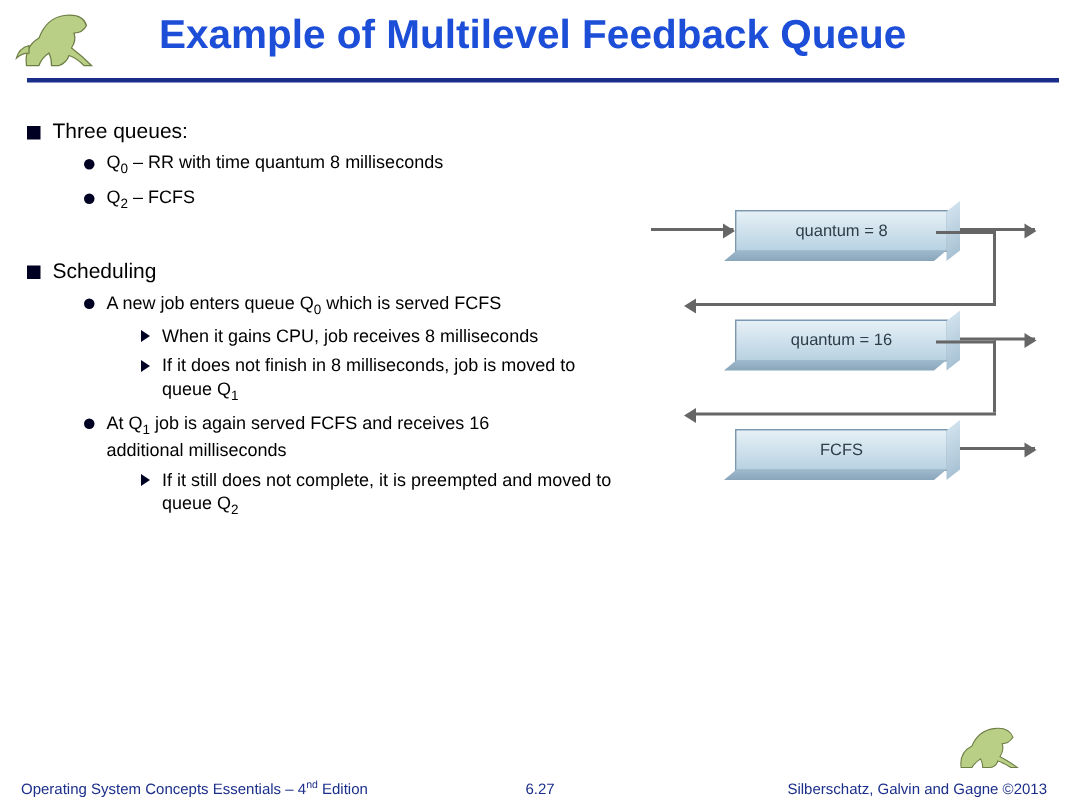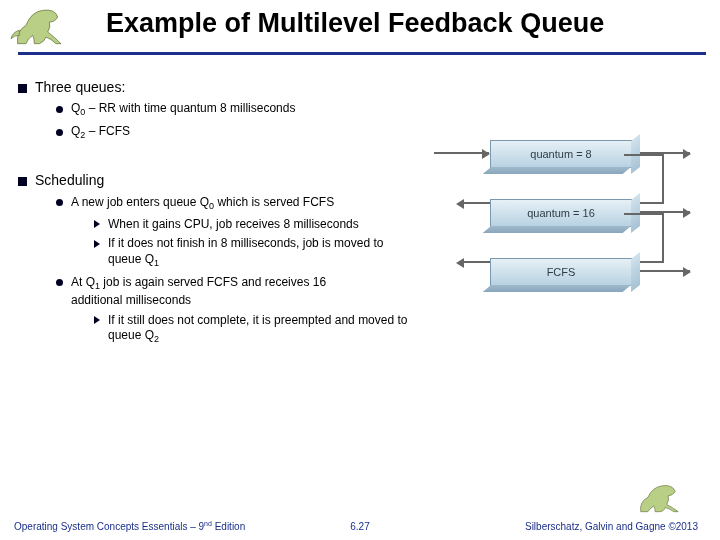--- a/index.html
+++ b/index.html
@@ -1,31 +1,31 @@
 <!DOCTYPE html>
 <html><head>
 <meta charset="utf-8">
 <style>
   html,body{margin:0;padding:0;width:720px;height:540px;font-family:Arial,Helvetica,sans-serif;background:#fff;color:#000;}
   .slide{position:relative;width:720px;height:540px;overflow:hidden;}
   .title-bar{position:relative;height:60px;}
-  .title{position:absolute;left:106px;top:8px;font-size:27px;font-weight:bold;color:#000000;white-space:nowrap;}
+  .title{position:absolute;left:106px;top:8px;font-size:27px;font-weight:bold;color:#1d4ed8;white-space:nowrap;}
   .title-rule{position:absolute;left:18px;right:14px;top:52px;height:3px;background:#1b2f8a;}
   .logo-tl{position:absolute;left:8px;top:2px;width:86px;height:50px;}
   .content{position:absolute;left:18px;top:72px;width:400px;font-size:12.5px;line-height:1.3;color:#000;}
   .lvl1{margin:6px 0 4px 0;font-weight:normal;font-size:14px;}
   .lvl1 .sq{display:inline-block;width:9px;height:9px;background:#000023;margin-right:8px;vertical-align:middle;}
   .lvl2{margin:5px 0 3px 38px;font-size:12px;}
   .lvl2 .dot{display:inline-block;width:7px;height:7px;border-radius:50%;background:#000023;margin-right:8px;vertical-align:middle;}
   .lvl3{margin:4px 0 3px 76px;font-size:12px;}
   .lvl3 .tri{display:inline-block;width:0;height:0;border-top:4px solid transparent;border-bottom:4px solid transparent;border-left:6px solid #000023;margin-right:8px;vertical-align:middle;}
   .lvl2>div,.lvl3>div{display:inline-block;vertical-align:top;width:300px;}
   .sub{font-size:9px;vertical-align:sub;}
   .diagram{position:absolute;left:434px;top:140px;width:270px;font-size:11px;}
-  .qrow{position:relative;height:59px;}
+  .qrow{position:relative;height:73px;}
   .arrow-in{position:absolute;left:0;top:12px;width:55px;height:0;border-top:2px solid #666;}
   .arrow-in:after{content:"";position:absolute;right:-1px;top:-5px;border-top:5px solid transparent;border-bottom:5px solid transparent;border-left:8px solid #666;}
   .qbox{position:absolute;left:56px;top:0;width:140px;height:26px;border:1px solid #7a98b0;background:linear-gradient(#e6f0f6,#b8d2e2);text-align:center;line-height:26px;font-size:11px;color:#2e3d48;}
   .qbox:after{content:"";position:absolute;left:0;right:0;bottom:-7px;height:7px;background:linear-gradient(#9fb9cc,#8aa6bb);transform:skewX(-50deg);transform-origin:top left;}
   .qbox:before{content:"";position:absolute;top:0;bottom:-7px;right:-9px;width:9px;background:linear-gradient(#cfe1ec,#a8c2d4);transform:skewY(-38deg);transform-origin:top left;}
   .arrow-out{position:absolute;left:206px;top:12px;width:50px;height:0;border-top:2px solid #666;}
   .arrow-out:after{content:"";position:absolute;right:-1px;top:-5px;border-top:5px solid transparent;border-bottom:5px solid transparent;border-left:8px solid #666;}
   .arrow-down{position:absolute;left:228px;top:14px;width:0;height:48px;border-left:2px solid #666;}
   .arrow-down:before{content:"";position:absolute;left:-40px;top:0;width:40px;border-top:2px solid #666;}
   .arrow-down .drop{position:absolute;left:-200px;top:48px;width:200px;border-top:2px solid #666;}
@@ -93,17 +93,17 @@
     <div class="qrow">
       <div class="qbox" style="left:56px">FCFS</div>
       <div class="arrow-out"></div>
     </div>
   </div>
 
   <svg class="logo-br" viewBox="0 0 100 50">
     <path class="dino" d="M8 44 Q6 30 18 24 Q24 10 38 8 Q52 6 56 16 Q52 22 46 22 Q48 28 44 34 Q52 38 60 44 L54 44 Q48 40 42 38 Q40 44 34 44 L28 44 Q28 40 26 36 Q20 40 18 44 Z"></path>
   </svg>
 
-  <div class="footer-left"><span>Operating System Concepts Essentials – 9</span><span class="sup">nd</span><span> Edition</span></div>
+  <div class="footer-left"><span>Operating System Concepts Essentials – 4</span><span class="sup">nd</span><span> Edition</span></div>
   <div class="footer-center">6.27</div>
   <div class="footer-right">Silberschatz, Galvin and Gagne ©2013</div>
 
 </div>
 
 </body></html>

